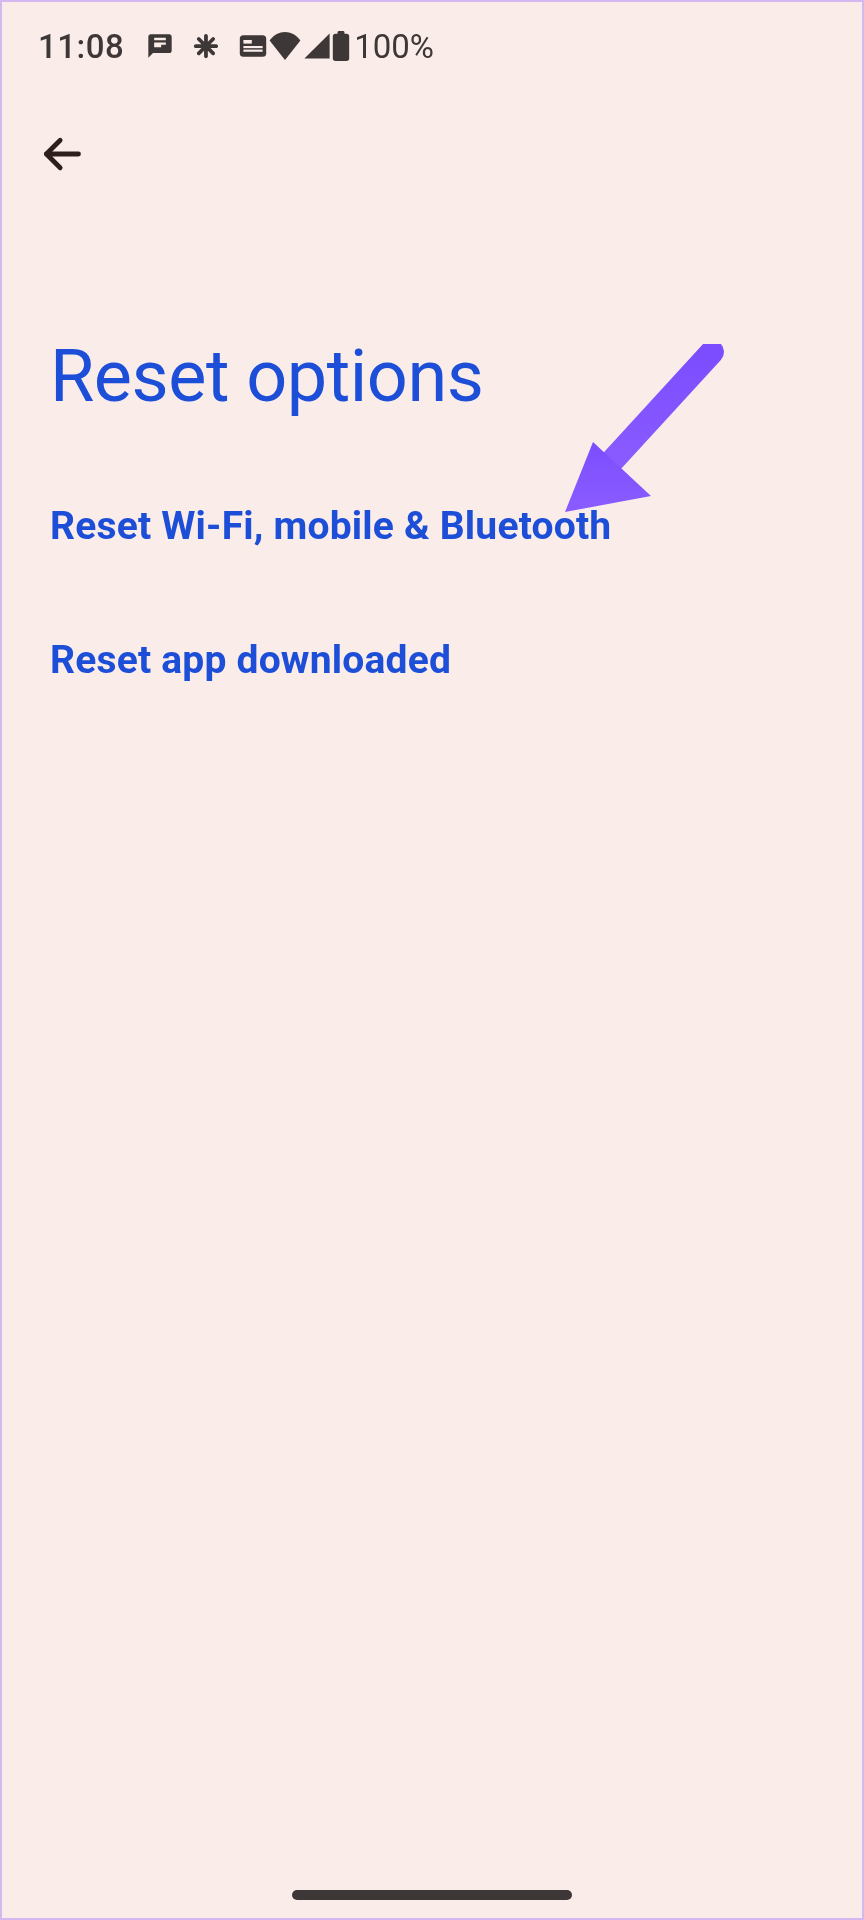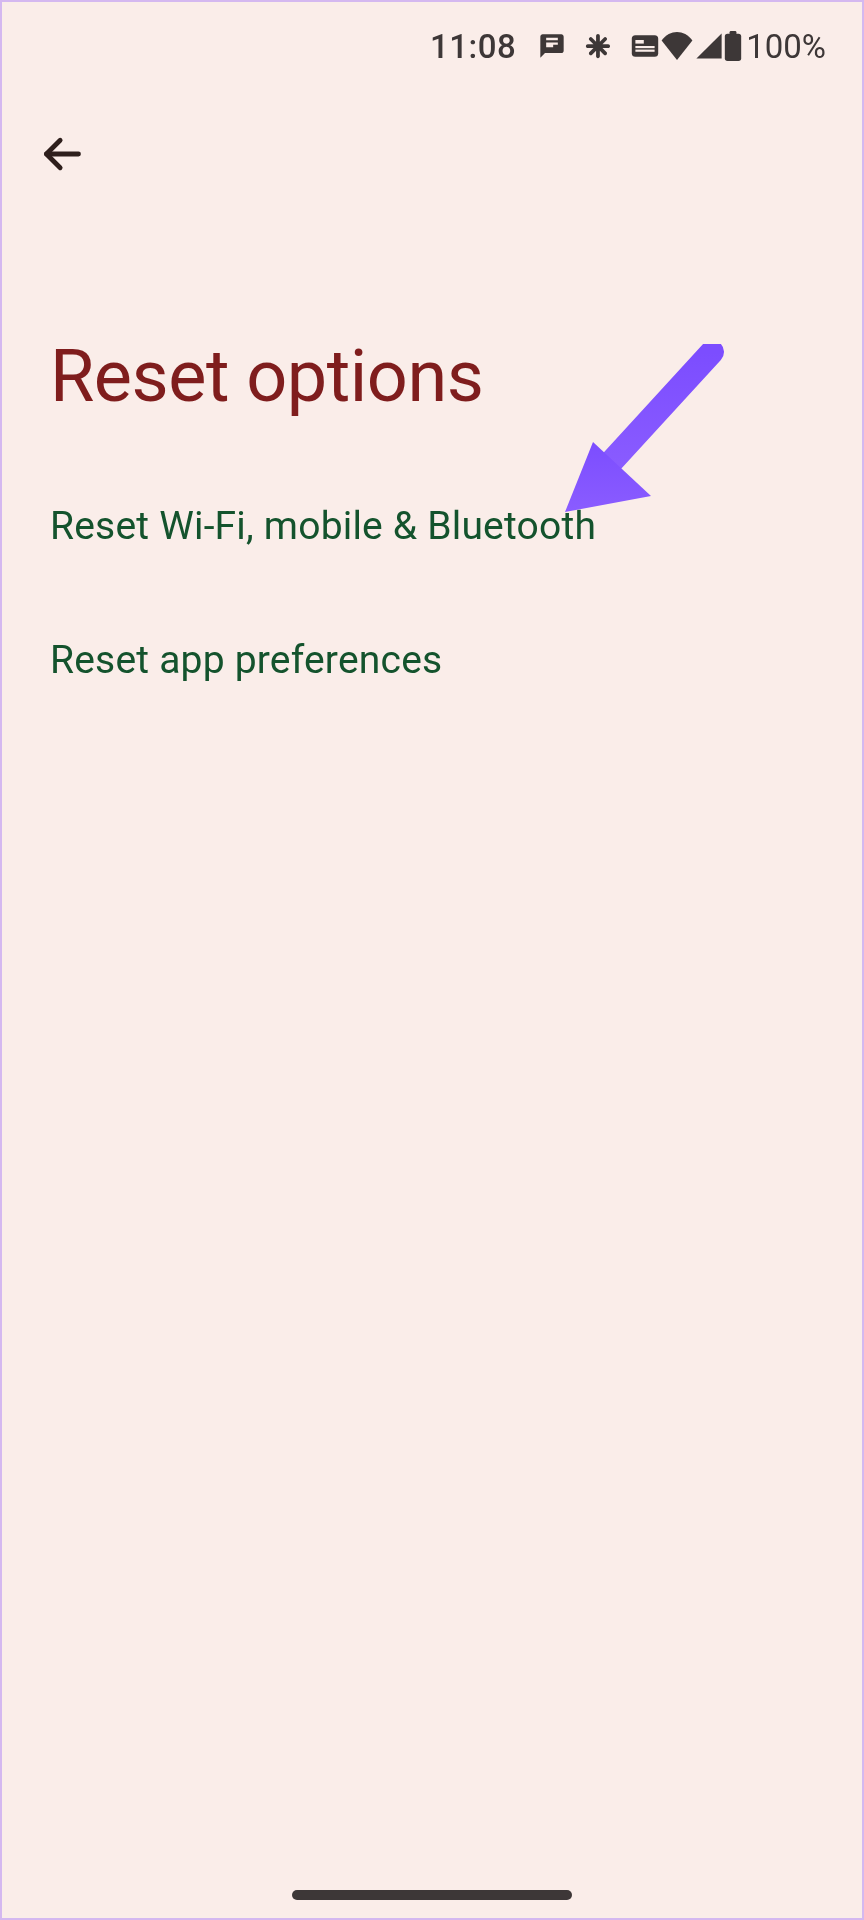--- a/index.html
+++ b/index.html
@@ -17,21 +17,21 @@
       font-family: -apple-system, BlinkMacSystemFont, "Roboto", "Segoe UI", sans-serif;
       background: #faede9;
       color: #3e2723;
       position: relative;
       border: 2px solid #d4b8f0;
     }
 
     
     .status-bar {
       display: flex;
-      justify-content: flex-end;
+      justify-content: flex-start;
       align-items: center;
       padding: 24px 36px 10px 36px;
       height: 74px;
     }
     .status-left {
       display: flex;
       align-items: center;
       gap: 22px;
     }
     .status-time {
@@ -73,34 +73,34 @@
       border: none;
       background: transparent;
       cursor: pointer;
       border-radius: 50%;
     }
 
     
     .page-title {
       font-size: 72px;
       font-weight: 400;
-      color: #7f1d1d;
+      color: #1d4ed8;
       padding: 148px 48px 40px 48px;
       letter-spacing: -0.5px;
     }
 
     
     .option-list {
       padding: 0 48px;
     }
     .option-item {
       padding: 44px 0;
       font-size: 39px;
-      font-weight: 400;
-      color: #14532d;
+      font-weight: 700;
+      color: #1d4ed8;
       cursor: pointer;
       letter-spacing: 0.2px;
     }
 
     
     .annotation-arrow {
       position: absolute;
       left: 545px;
       top: 342px;
       pointer-events: none;
@@ -169,21 +169,21 @@
   </button>
 </div>
 
 <h1 class="page-title">Reset options</h1>
 
 <div class="option-list">
   <div class="option-item">
     <span>Reset Wi-Fi, mobile &amp; Bluetooth</span>
   </div>
   <div class="option-item">
-    <span>Reset app preferences</span>
+    <span>Reset app downloaded</span>
   </div>
 </div>
 
 <svg class="annotation-arrow" width="200" height="200" viewBox="0 0 200 200">
   <defs>
     <linearGradient id="ag" x1="0" y1="0" x2="0" y2="1">
       <stop offset="0%" stop-color="#7c4dff"></stop>
       <stop offset="100%" stop-color="#8a5cff"></stop>
     </linearGradient>
   </defs>

